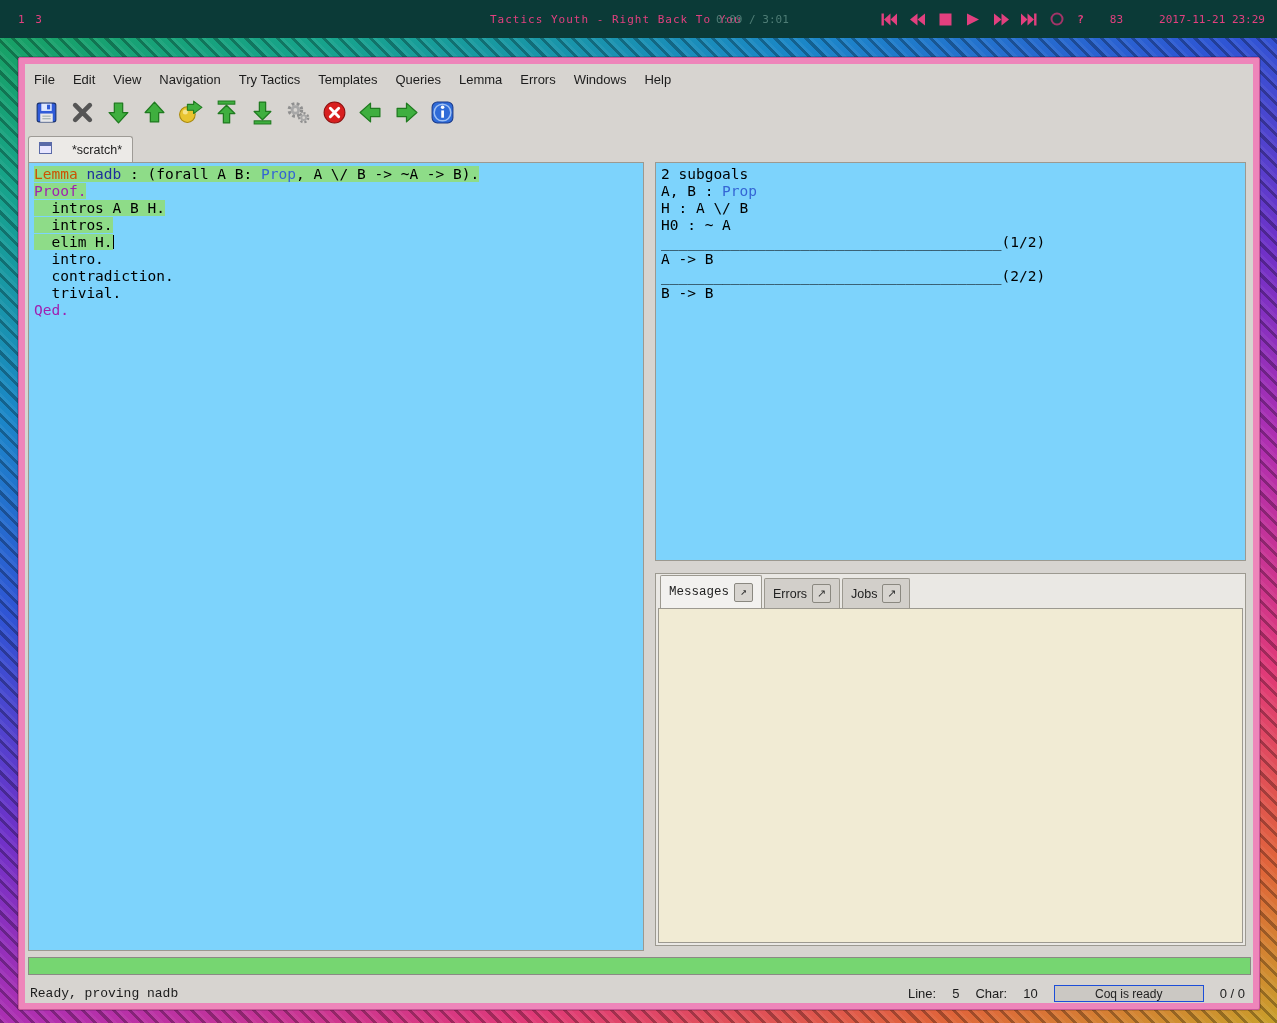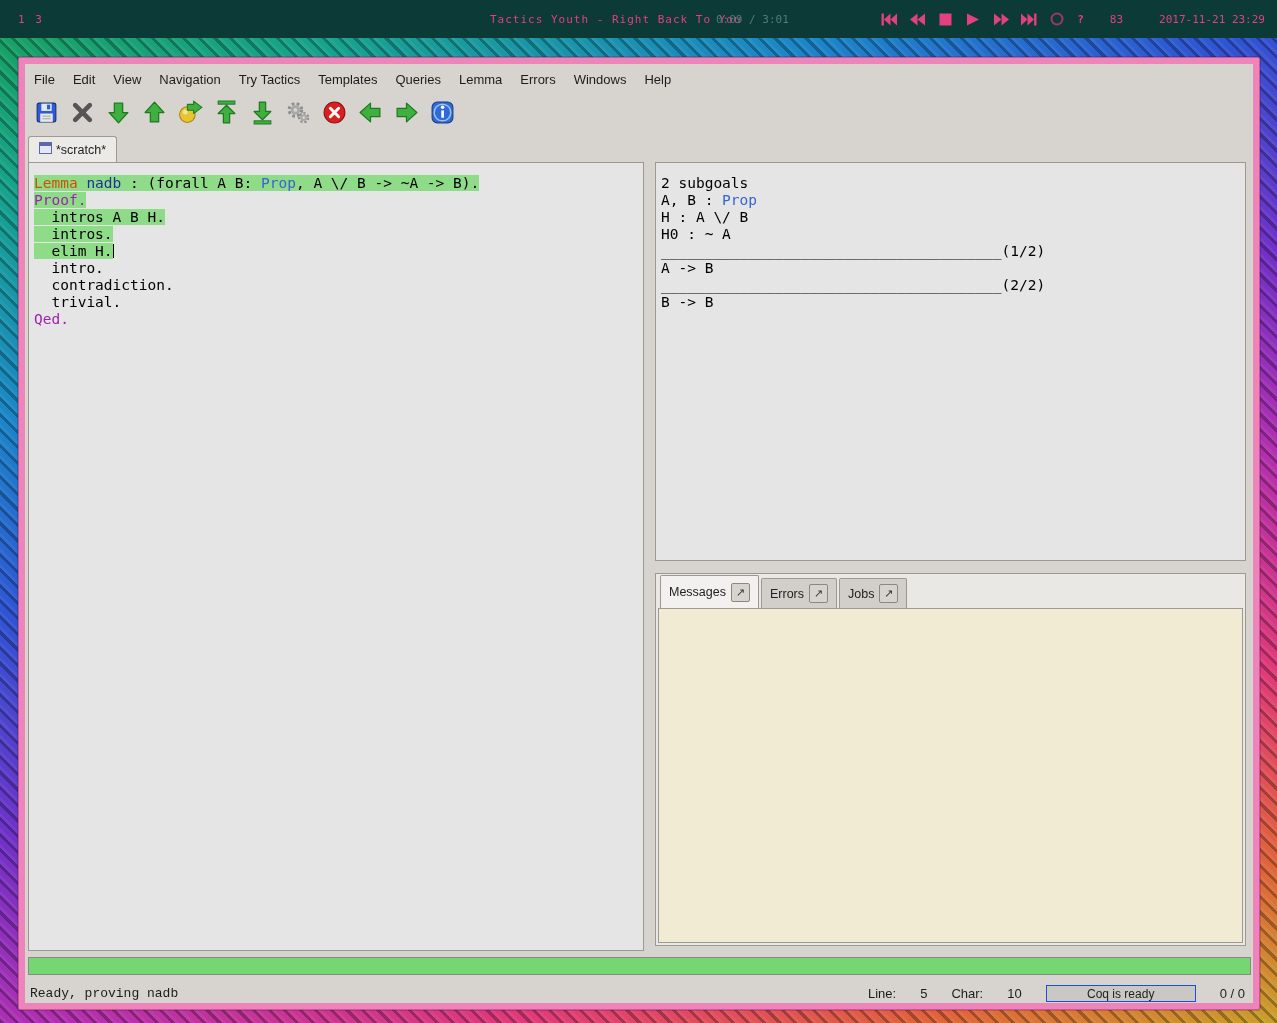--- a/index.html
+++ b/index.html
@@ -46,66 +46,66 @@
   .toolbar {
     position:absolute; left:0; top:28px; right:0; height:40px;
     display:flex; align-items:center; padding-left:7px; gap:8px;
   }
   .tbtn { width:28px; height:28px; display:flex; align-items:center; justify-content:center; background:transparent; border:none; }
   .tbtn svg { display:block; }
   
   .tabbar { position:absolute; left:0; top:70px; right:0; height:28px; }
   .doc-tab {
     position:absolute; left:3px; bottom:0; height:26px;
-    display:flex; align-items:center; gap:4px; padding:0 10px;
+    display:flex; align-items:center; gap:20px; padding:0 10px;
     background:#eceae7; border:1px solid #9e9b96; border-bottom:none;
     border-radius:3px 3px 0 0; font-size:12.5px; color:#222;
   }
   
   .panel {
-    background:#e5e5e5; border:1px solid #9c9990;
+    background:#7dd3fc; border:1px solid #9c9990;
     font-family:"DejaVu Sans Mono", monospace; font-size:14.5px; line-height:17px;
-    color:#000; white-space:pre; overflow:hidden; padding:12px 5px;
+    color:#000; white-space:pre; overflow:hidden; padding:3px 5px;
   }
   .script-panel  { position:absolute; left:3px;   top:98px; width:616px; height:789px; }
   .goals-panel   { position:absolute; left:630px; top:98px; width:591px; height:399px; }
   .cl { height:17px; }
   .caret { display:inline-block; width:1px; height:14px; background:#000; vertical-align:-2px; }
   
   .msg-container {
     position:absolute; left:630px; top:509px; width:591px; height:373px;
     background:#eae8e4; border:1px solid #9c9990;
   }
   .msg-tabrow { position:absolute; left:0; top:0; right:0; height:34px; display:flex; align-items:flex-end; padding-left:4px; }
   .mtab {
     display:flex; align-items:center; gap:5px; height:30px; padding:0 8px;
     background:#d2cfca; border:1px solid #9c9990; border-bottom:none;
     font-size:12.5px; color:#222; margin-right:2px; border-radius:2px 2px 0 0;
   }
-  .mtab.active { background:#f2f1ef; height:33px; }
+  .mtab.active { background:#f2f1ef; height:33px;font-family:Liberation Mono, monospace; }
   .detach {
     width:19px; height:19px; font-size:11px; line-height:17px;
     background:#d7d4cf; border:1px solid #8a8880; border-radius:2px;
     color:#333; display:flex; align-items:center; justify-content:center;
   }
   .msg-body {
     position:absolute; left:2px; right:2px; top:34px; bottom:2px;
     background:#f1ebd4; border:1px solid #9c9990;
   }
   
   .progress {
     position:absolute; left:3px; top:893px; width:1223px; height:18px;
     border:1px solid #8a8a84;
   }
   .statusbar {
     position:absolute; left:0; right:0; top:919px; height:21px;
     font-size:13px; color:#1c1c1c; display:flex; align-items:center;
   }
   .status-left { position:absolute; left:5px;font-family:Liberation Mono, monospace; }
-  .status-right { position:absolute; right:8px; display:flex; align-items:center; gap:24px;justify-content:center; }
+  .status-right { position:absolute; right:8px; display:flex; align-items:center; gap:16px;justify-content:center; }
   .coq-box {
     width:150px; height:17px; background:#cbc8c3; border:1px solid #1d4ed8;
     font-size:12px; color:#222; display:flex; align-items:center; justify-content:center;
   }
 </style>
 </head>
 <body>
 
 <div class="topbar">
   <span class="tb-left">1 3</span>

